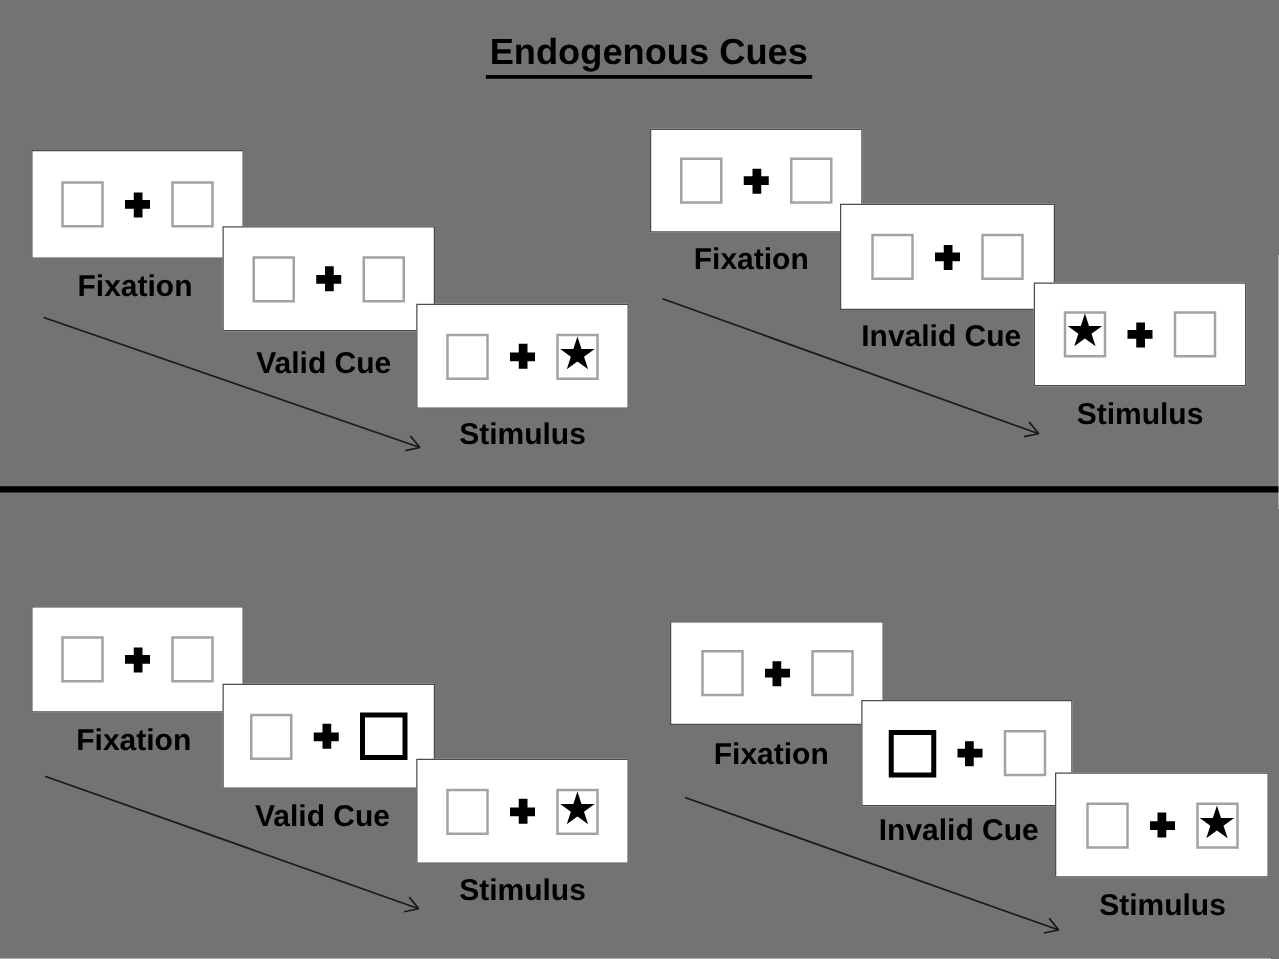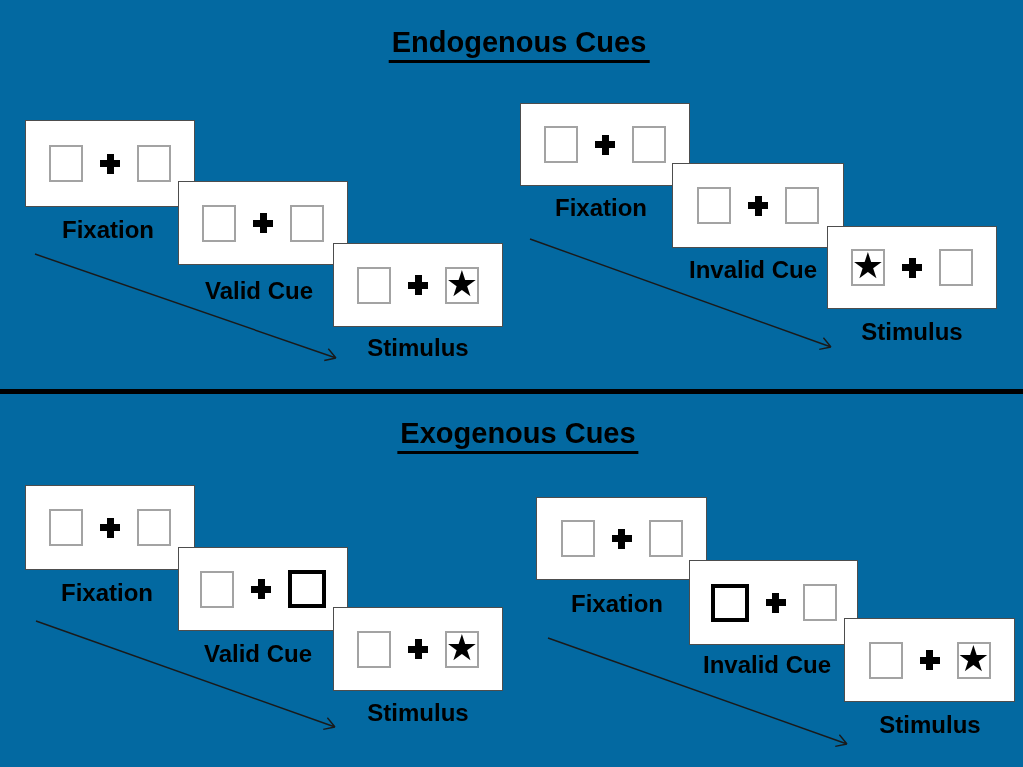--- a/index.html
+++ b/index.html
@@ -1,18 +1,18 @@
 <!DOCTYPE html>
 <html><head>
 <meta charset="utf-8">
 <style>
   * { margin:0; padding:0; box-sizing:border-box; }
   html,body { background:#ffffff; }
   #canvas {
-    position:relative; width:1023px; height:767px; background:#0369a1;
+    position:relative; width:1023px; height:767px; background:#737373;
     overflow:hidden; font-family:"Liberation Sans", sans-serif; color:#000;
   }
   .section-title {
     position:absolute; transform:translateX(-50%);
     font-size:29px; font-weight:bold; white-space:nowrap;
     border-bottom:3px solid #000; padding:0 3px 1px 3px; line-height:1.15;
   }
   .frame {
     position:absolute; background:#ffffff; border:1px solid #4d4d4d;
     display:flex; align-items:center; justify-content:center;
@@ -137,21 +137,20 @@
       <div class="plus-wrap">
 
         <div class="plus"></div>
       </div>
       <div class="sq right">
         
       </div>
     </div>
   </div>
     <div class="frame-label" style="left: 912px; top: 318px;">Stimulus</div>
-    <div class="section-title" style="left: 518px; top: 417px;">Exogenous Cues</div>
     <svg width="315" height="122" class="timeline-arrow" style="left: 28px; top: 613px;">
       <path d="M8,8 L307,114 M307,114 L295.2413543169209,116.39462976257384 M307,114 L299.3753316530913,104.73369369167797" fill="none" stroke="#1a1a1a" stroke-width="1.4"></path>
     </svg>
     <div class="frame" style="left: 25px; top: 485px; width: 170px; height: 85px;">
     <div class="frame-inner">
       <div class="sq left">
         
       </div>
       <div class="plus-wrap">
 

